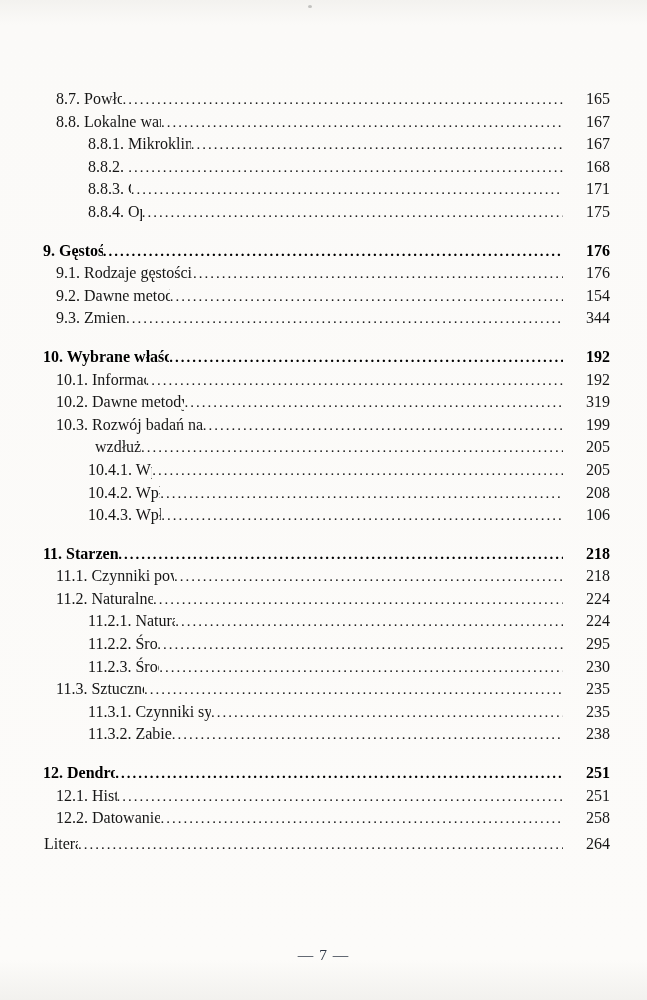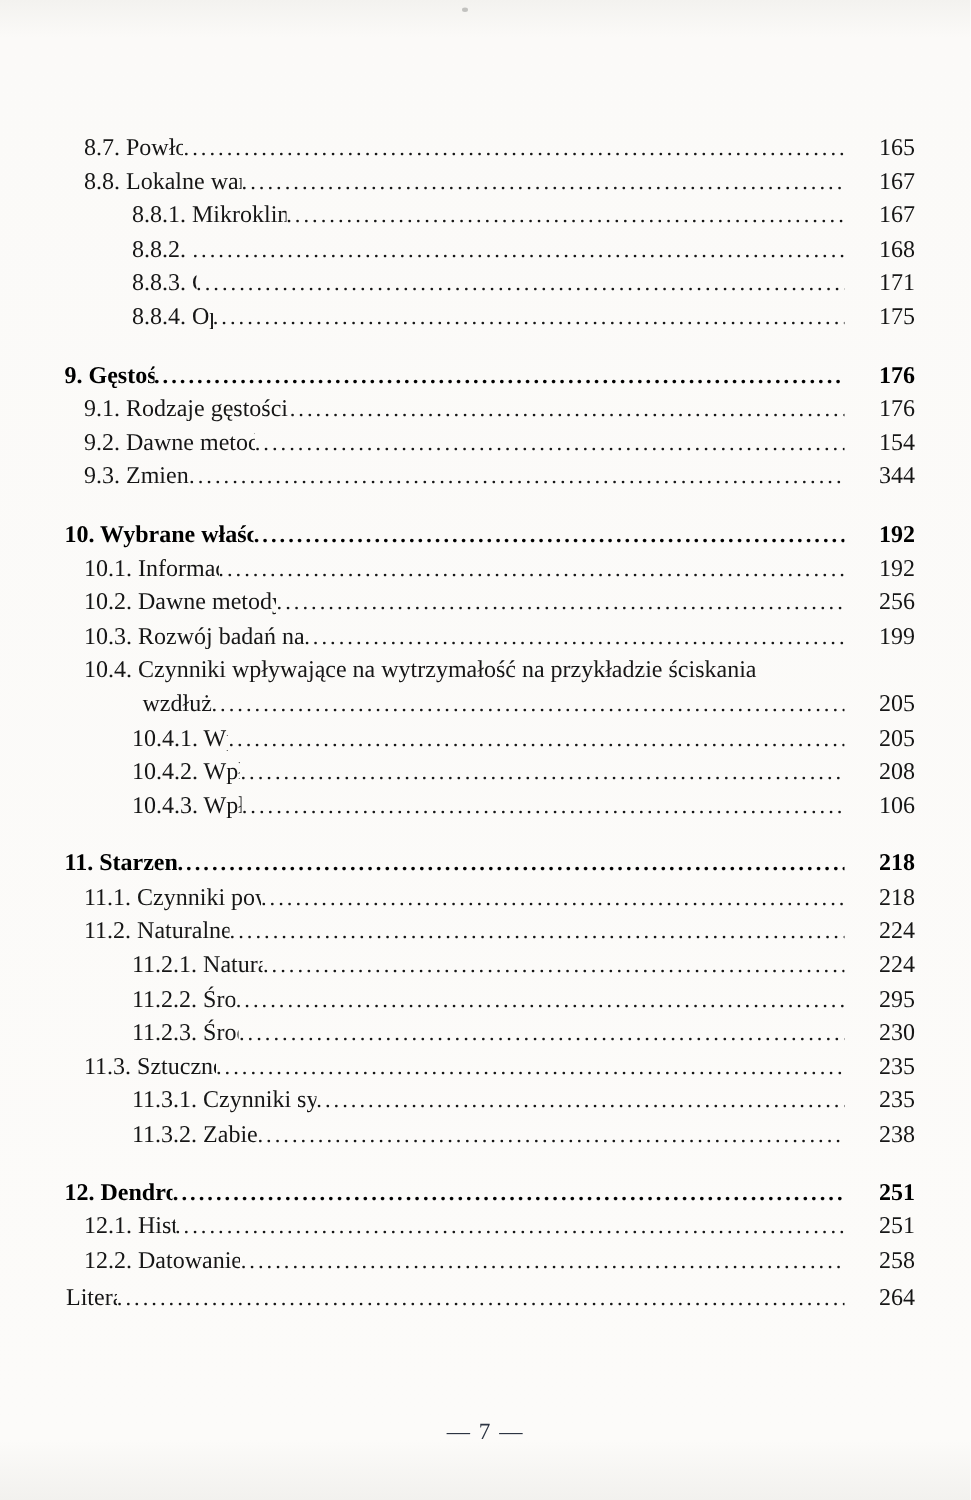--- a/index.html
+++ b/index.html
@@ -142,29 +142,26 @@
       <span class="pg">192</span>
     </div>
   <div class="r l2">
       <span class="t">10.1. Informacje wprowadzające</span>
       <span class="dots"></span>
       <span class="pg">192</span>
     </div>
   <div class="r l2">
       <span class="t">10.2. Dawne metody badania wytrzymałości drewna</span>
       <span class="dots"></span>
-      <span class="pg">256</span>
+      <span class="pg">319</span>
     </div>
   <div class="r l2">
       <span class="t">10.3. Rozwój badań na przykładzie wytrzymałości na ściskanie</span>
       <span class="dots"></span>
       <span class="pg">199</span>
-    </div>
-  <div class="r l2 nodots">
-      <span class="t">10.4. Czynniki wpływające na wytrzymałość na przykładzie ściskania</span>
     </div>
   <div class="r cont">
       <span class="t">wzdłuż włókien</span>
       <span class="dots"></span>
       <span class="pg">205</span>
     </div>
   <div class="r l3">
       <span class="t">10.4.1. Wpływ gęstości</span>
       <span class="dots"></span>
       <span class="pg">205</span>

